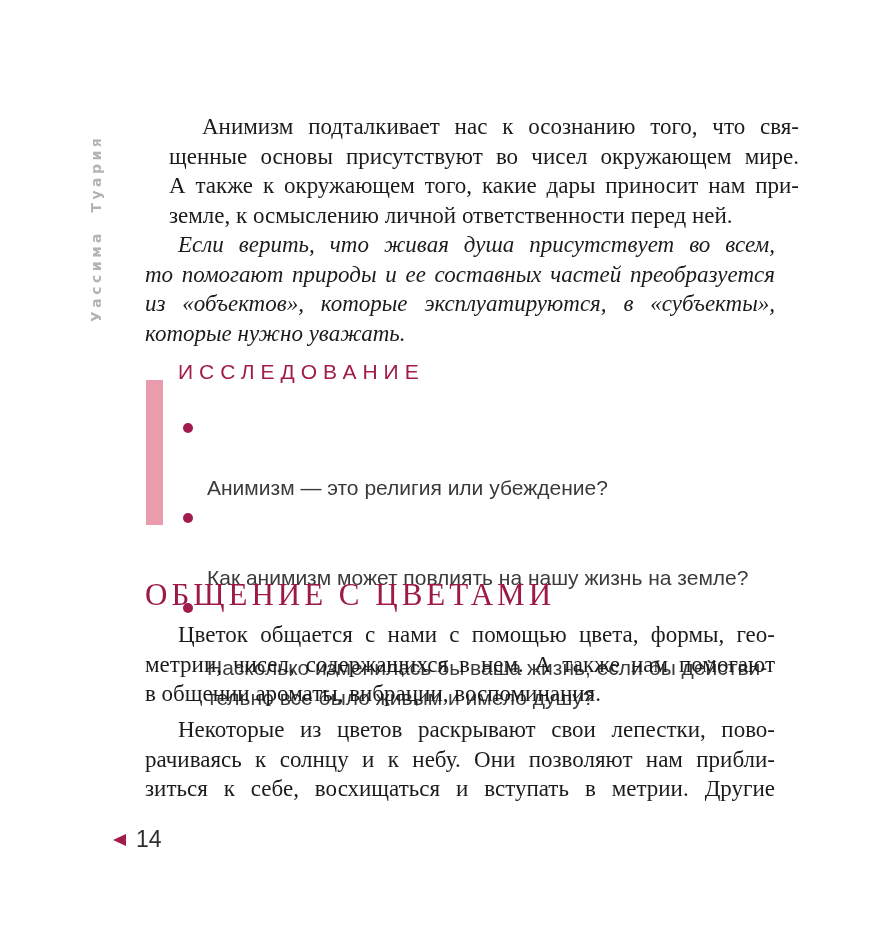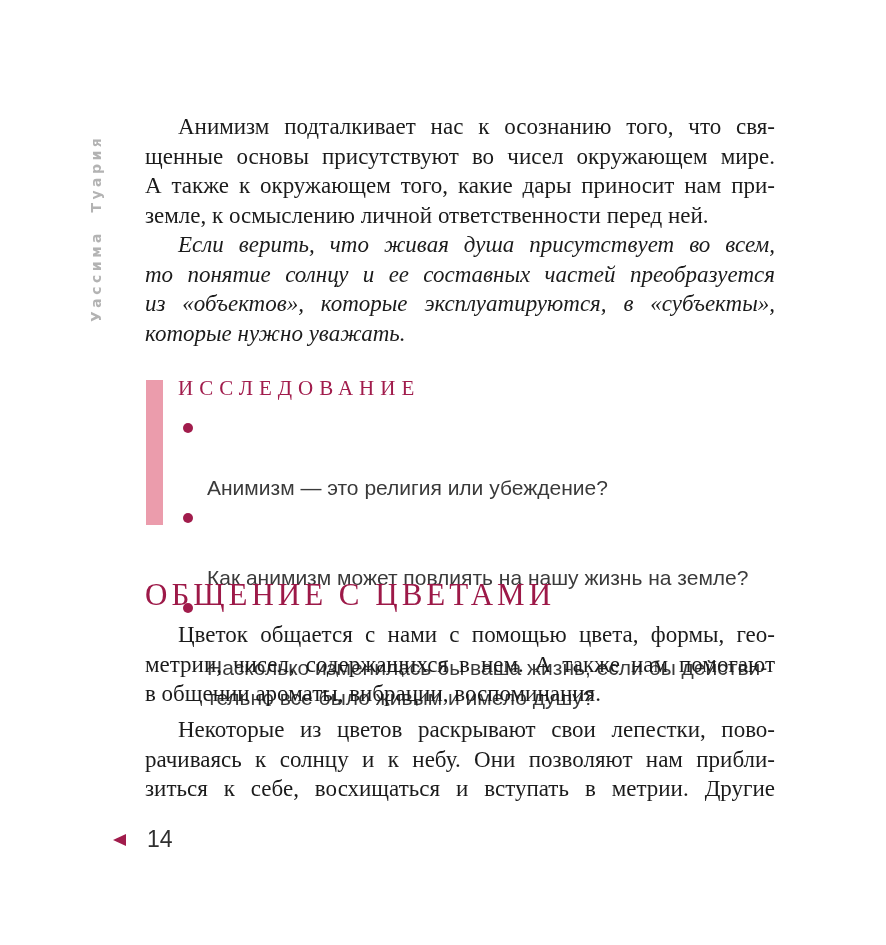--- a/index.html
+++ b/index.html
@@ -34,39 +34,39 @@
   .para {
     position: absolute;
     left: 145px;
     width: 630px;
     font-size: 23px;
     line-height: 29.5px;
   }
   .para .line { text-align: justify; text-align-last: justify; }
   .para .line:first-child { padding-left: 33px; }
   .para.last-natural .line:last-child { text-align-last: left; }
-  #p1 { top: 112px; }
+  #p1 { top: 112px; margin-left: 24px; }
   #p2 { top: 230px; font-style: italic; }
   #p3 { top: 620px; }
   #p4 { top: 715px; }
 
   
   #research-bar {
     position: absolute;
     left: 146px;
     top: 380px;
     width: 17px;
     height: 145px;
     background: #eb9cac;
   }
   #research-title {
     position: absolute;
     left: 178px;
-    top: 376px;
-    font-family: Liberation Serif, serif;
+    top: 360px;
+    font-family: Liberation Sans, sans-serif;
     font-size: 21px;
     letter-spacing: 6px;
     color: #a11c4c;
     white-space: nowrap;
   }
   #research-list {
     position: absolute;
     left: 178px;
     top: 413px;
     width: 600px;
@@ -113,21 +113,21 @@
     left: 113px;
     top: 834px;
     width: 0;
     height: 0;
     border-top: 6px solid transparent;
     border-bottom: 6px solid transparent;
     border-right: 13px solid #a11c4c;
   }
   #page-num {
     position: absolute;
-    left: 147px;
+    left: 136px;
     top: 826px;
     font-family: "Liberation Sans", "DejaVu Sans", sans-serif;
     font-size: 23px;
     color: #2f2f2f;
   }
 </style>
 </head>
 <body>
 
 <div id="page">
@@ -136,21 +136,21 @@
 
   <div id="p1" class="para last-natural">
       <div class="line">Анимизм подталкивает нас к осознанию того, что свя-</div>
       <div class="line">щенные основы присутствуют во чисел окружающем мире.</div>
       <div class="line">А также к окружающем того, какие дары приносит нам при-</div>
       <div class="line">земле, к осмыслению личной ответственности перед ней.</div>
     </div>
 
   <div id="p2" class="para last-natural">
       <div class="line">Если верить, что живая душа присутствует во всем,</div>
-      <div class="line">то понятие солнцу и ее составных частей преобразуется</div>
+      <div class="line">то помогают природы и ее составных частей преобразуется</div>
       <div class="line">из «объектов», которые эксплуатируются, в «субъекты»,</div>
       <div class="line">которые нужно уважать.</div>
     </div>
 
   <div id="research-bar"></div>
 
   <div id="research-title">ИССЛЕДОВАНИЕ</div>
 
   <ul id="research-list">
     <li>

